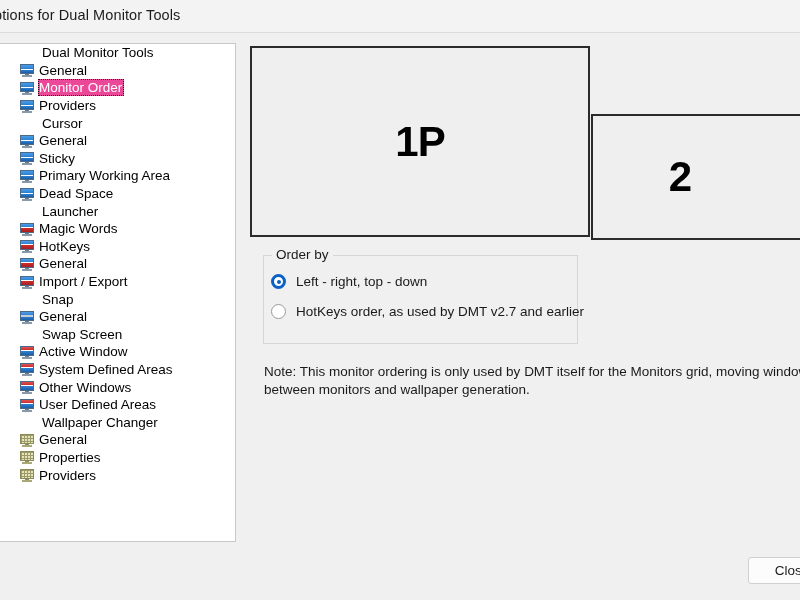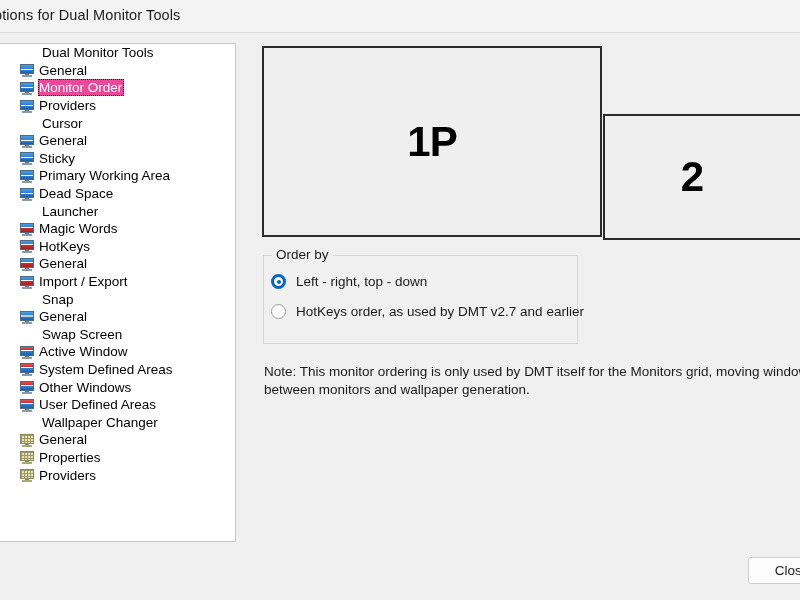--- a/index.html
+++ b/index.html
@@ -124,21 +124,21 @@
       linear-gradient(90deg, #9a9a6a 1px, transparent 1px),
       linear-gradient(#9a9a6a 1px, transparent 1px);
     background-size: 3px 3px;
   }
   .mon.wall + .mon-stand { background: #8a8a5a; }
   .mon.wall ~ .mon-base  { background: #a8a878; }
 
   
   #preview {
     position: absolute;
-    left: 262px;
+    left: 250px;
     top: 46px;
     width: 538px;
     height: 200px;
   }
   .monitor-rect {
     position: absolute;
     border: 2px solid #2b2b2b;
     background: #efefef;
     box-sizing: border-box;
     display: flex;

